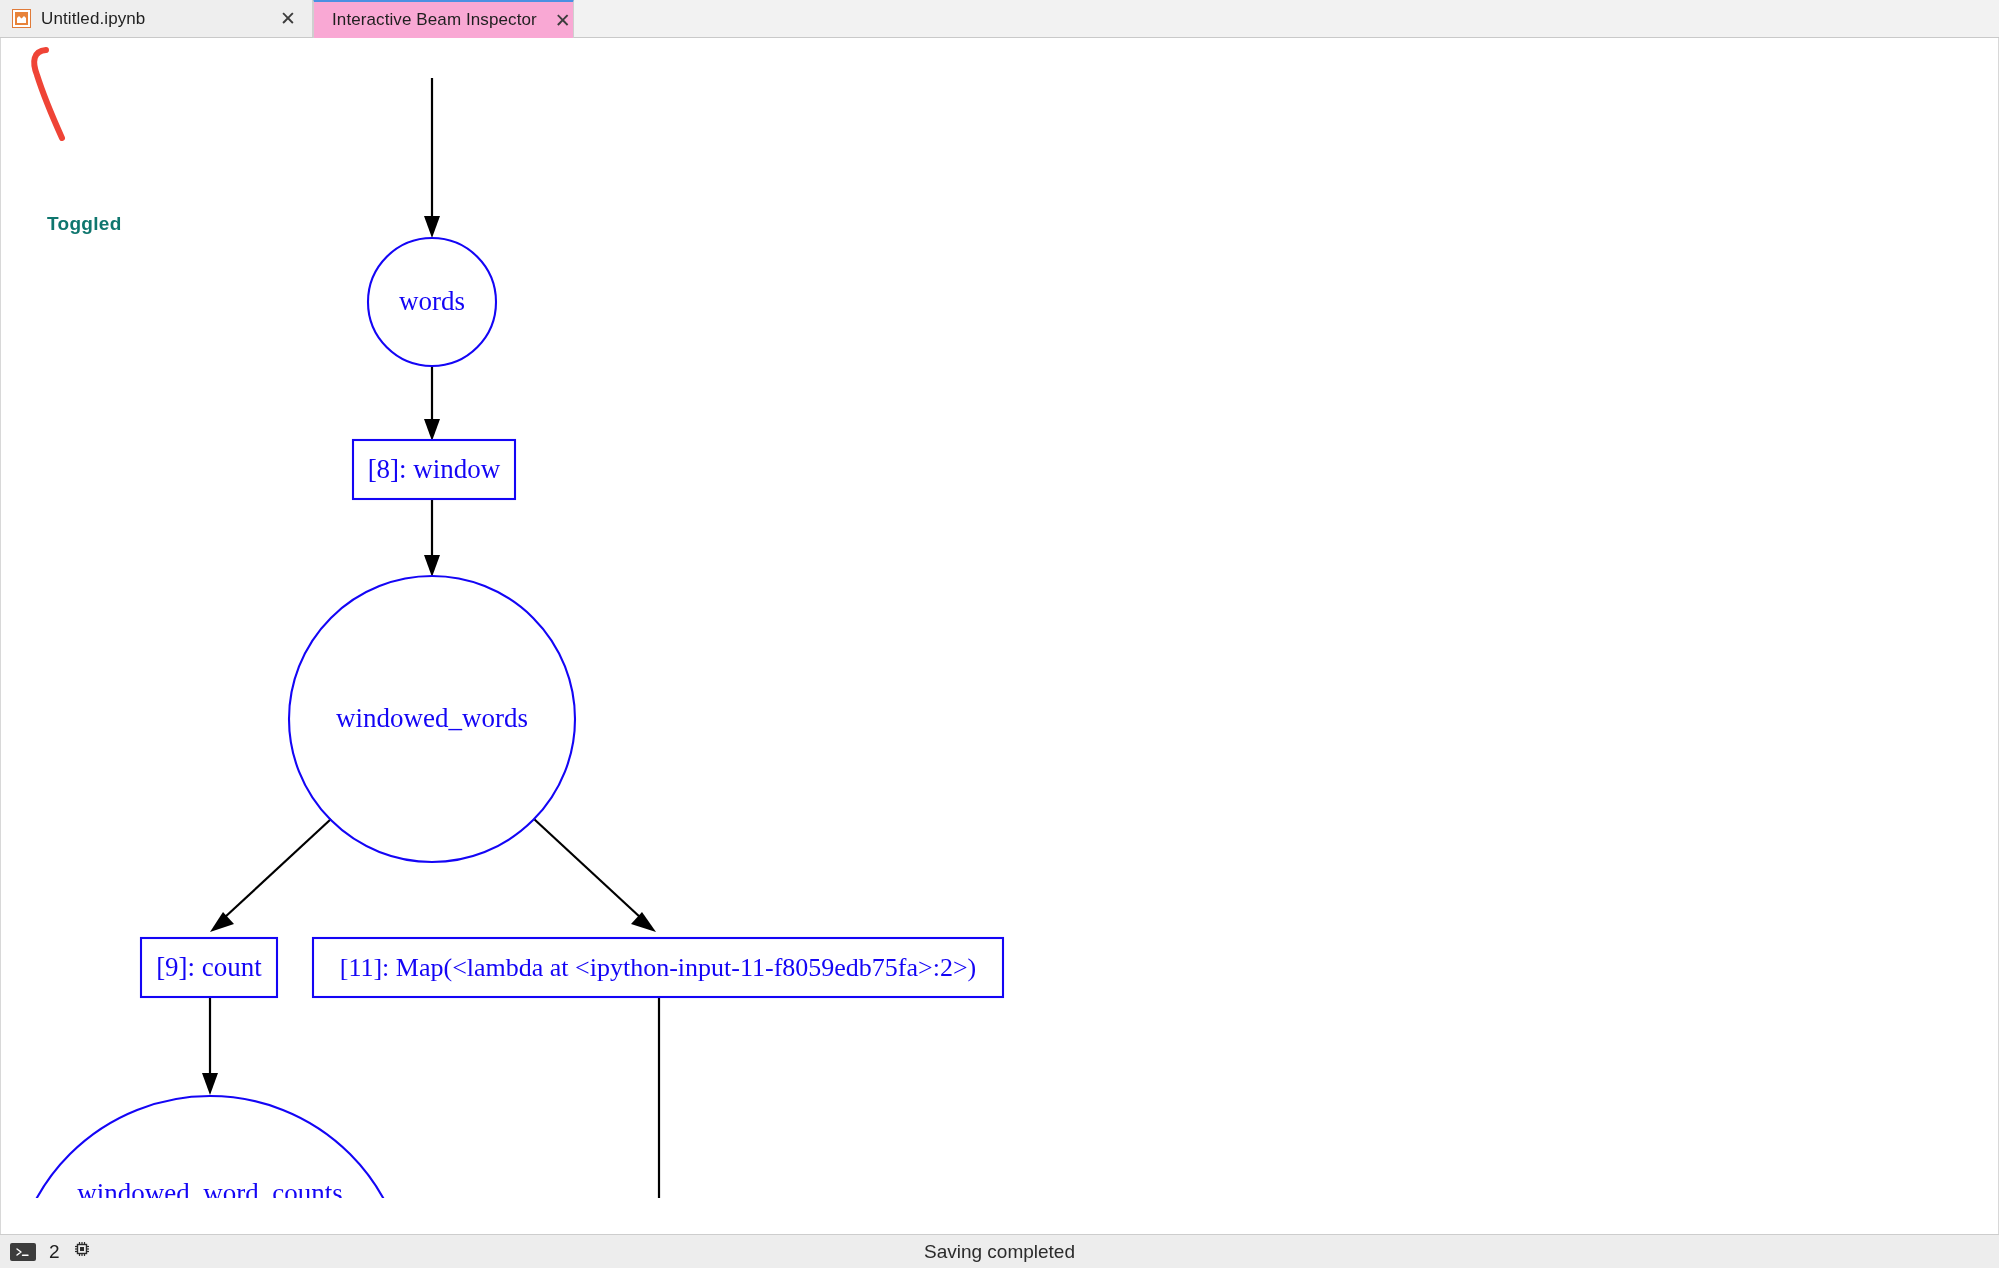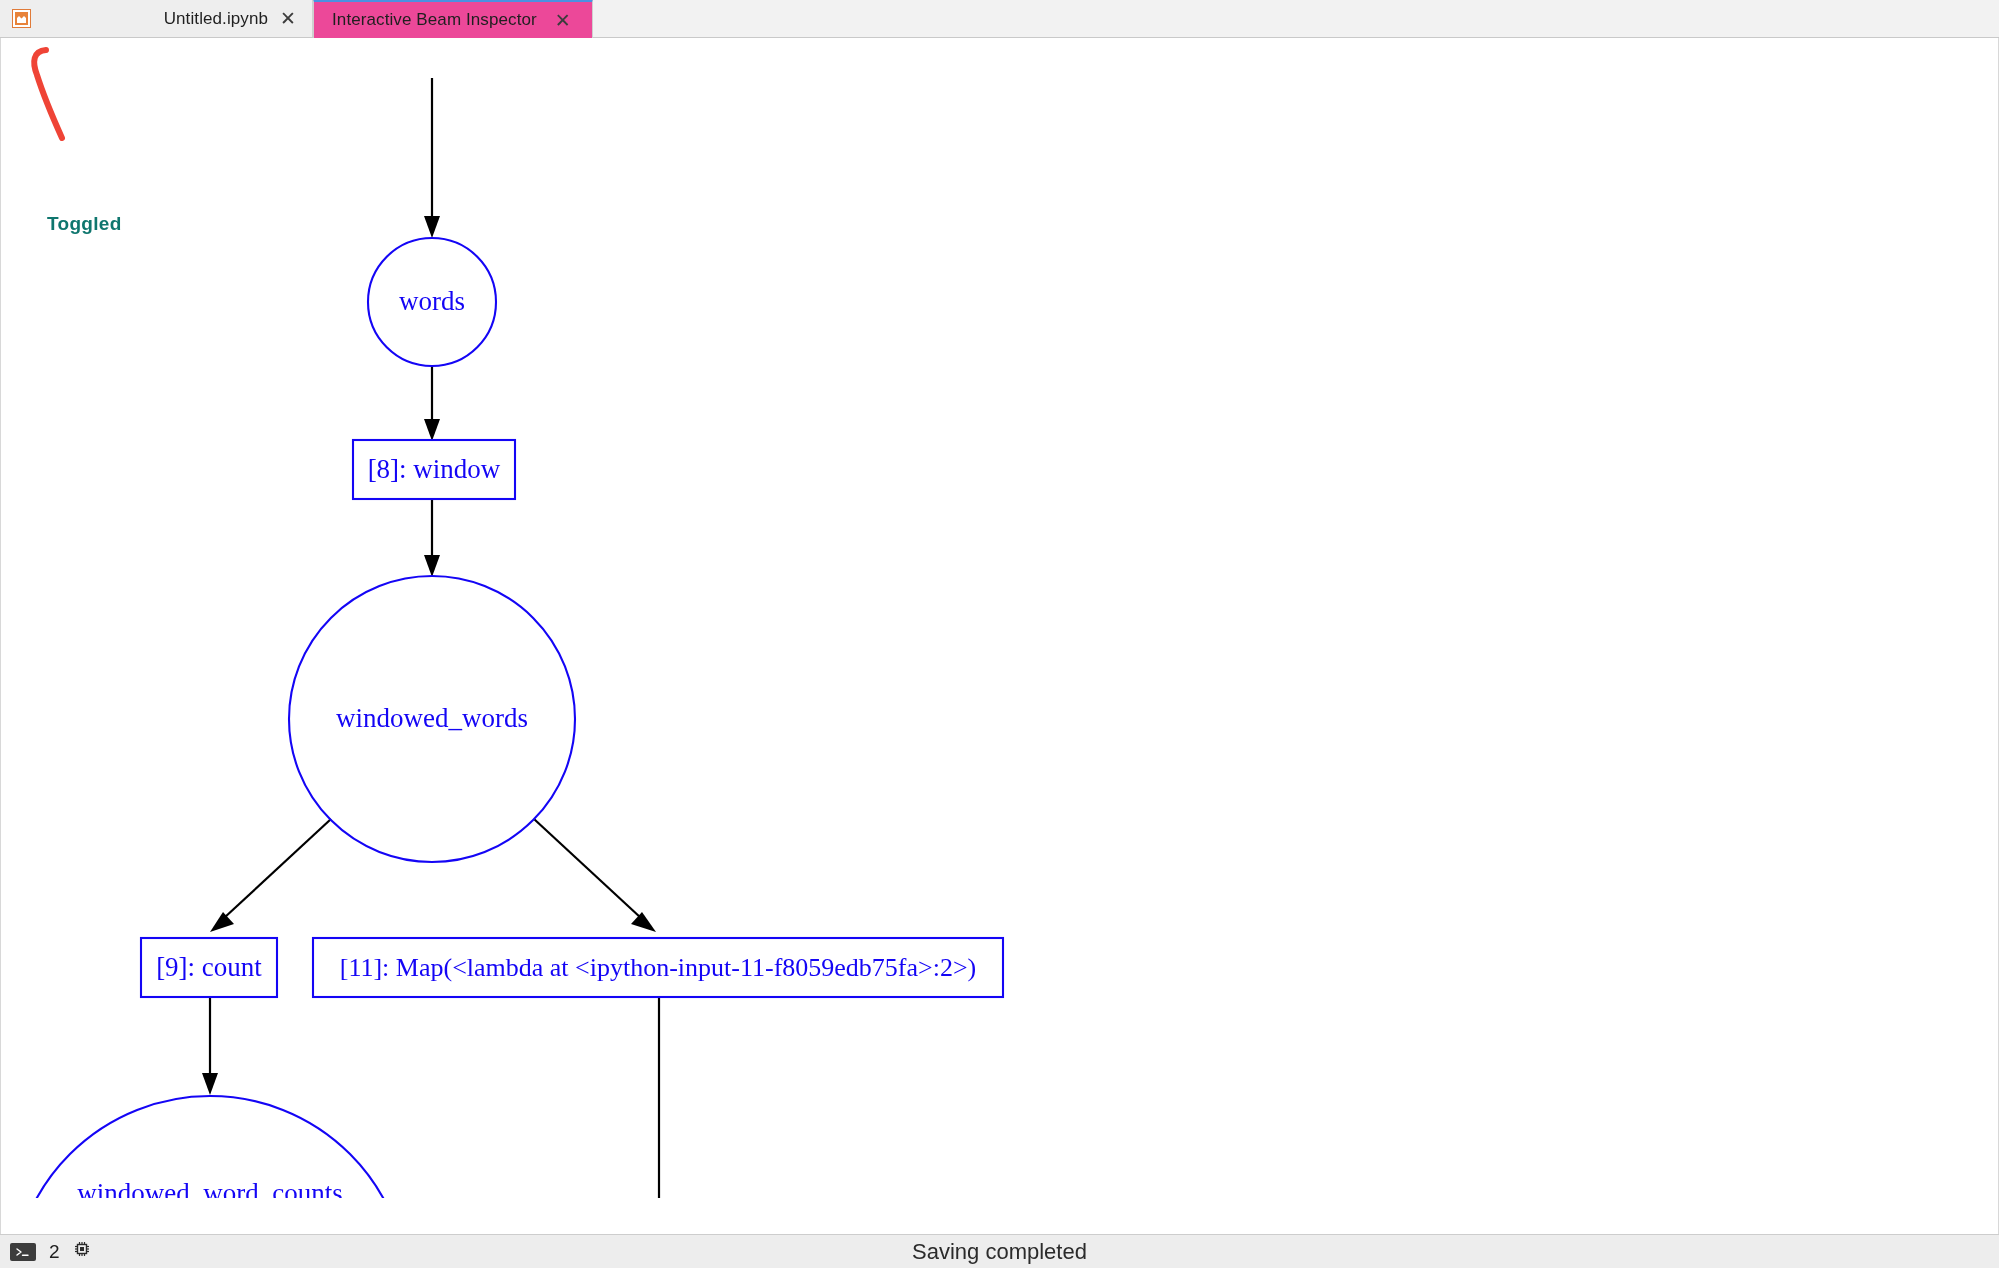--- a/index.html
+++ b/index.html
@@ -46,29 +46,28 @@
     color: #1f1f1f;
     box-sizing: border-box;
     position: relative;
     background: #eeeeee;
     border-right: 1px solid #cfcfcf;
     cursor: default;
   }
   .tab.inactive {
     width: 313px;
     background: #eeeeee;
-    text-align: right;
   }
   .tab.active {
-    background: #ec4899;
+    background: #f9a8d4;
     border-top: 3px solid #4a90e2;
     border-right: 1px solid #cfcfcf;
     border-left: 1px solid #cfcfcf;
     padding-left: 18px;
-    padding-right: 19px;
+    padding-right: 0;
     margin-top: -1px;
     height: 39px;
   }
   .tab-label {
     flex: 1;
     white-space: nowrap;
     font-size: 17px;
     letter-spacing: 0.1px;
   }
   .tab.active .tab-label { padding-right: 6px; }
@@ -239,21 +238,21 @@
     justify-content: center;
   }
   .term-icon svg { display:block; }
   .kernel-count { font-size: 19px; color: #202020; }
   .chip-icon { display: block; }
   .status-center {
     position: absolute;
     left: 0;
     right: 0;
     text-align: center;
-    font-size: 22px;
+    font-size: 19px;
     color: #2b2b2b;
     pointer-events: none;
   }
   .status-center span { display: inline-block; }
 </style>
 </head>
 <body>
 
 <div class="app">
 

